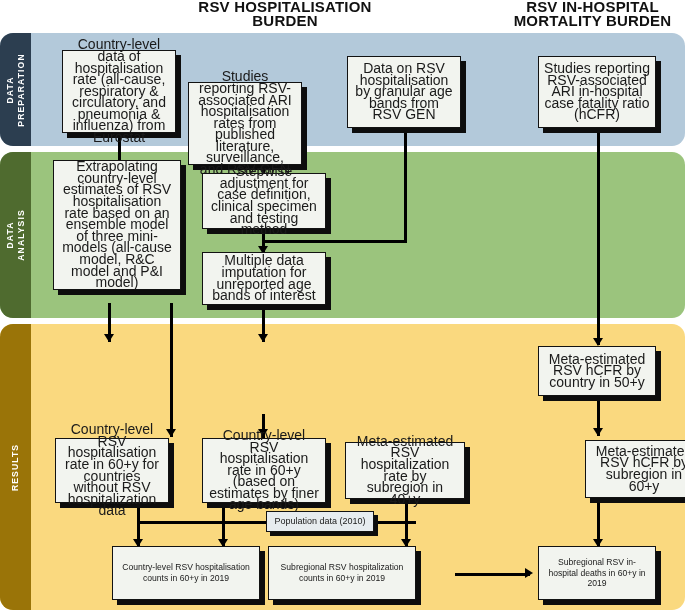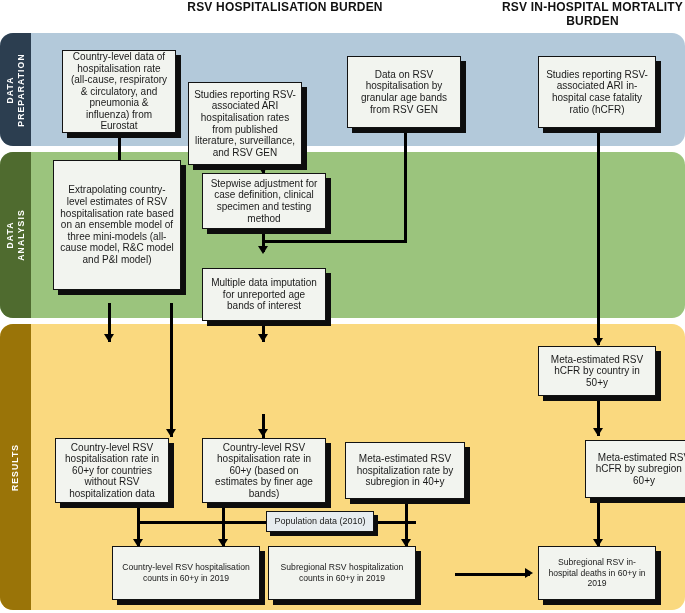--- a/index.html
+++ b/index.html
@@ -10,21 +10,21 @@
     position:relative;
     overflow:hidden;
   }
   #stage{position:absolute;left:0;top:0;width:685px;height:613px;}
 
   
   .col-title{
     position:absolute;
     text-align:center;
     font-weight:bold;
-    font-size:12px;
+    font-size:15px;
     letter-spacing:.2px;
     line-height:14px;
     color:#111111;
     text-transform:uppercase;
   }
 
   
   .band{
     position:absolute;
     border-radius:13px;
@@ -53,21 +53,21 @@
     position:absolute;
     background:#f2f4ef;
     border:1.6px solid #121212;
     box-shadow:5px 5px 0 0 #0d0d0d;
     box-sizing:border-box;
     display:flex;
     align-items:center;
     justify-content:center;
     text-align:center;
     padding:3px 5px;
-    font-size:10px;
+    font-size:14px;
     line-height:11.6px;
     color:#1a1a1a;
     z-index:5;
   }
   .node.small{font-size:8.6px;line-height:10.6px;}
   .node.pop{
     background:#e7ecef;
     box-shadow:4px 4px 0 0 #0d0d0d;
     font-size:9px;
     z-index:9;
@@ -173,21 +173,21 @@
   <div class="node" style="left:188px;top:50px;width:114px;height:83px;margin-top:32px;">Studies reporting RSV-associated ARI hospitalisation rates from published literature, surveillance, and RSV GEN</div>
 
   <div class="node" style="left:347px;top:56px;width:114px;height:72px;">Data on RSV hospitalisation by granular age bands from RSV GEN</div>
 
   <div class="node" style="left:538px;top:56px;width:118px;height:72px;">Studies reporting RSV-associated ARI in-hospital case fatality ratio (hCFR)</div>
 
   <div class="node" style="left:53px;top:160px;width:128px;height:130px;">Extrapolating country-level estimates of RSV hospitalisation rate based on an ensemble model of three mini-models (all-cause model, R&amp;C model and P&amp;I model)</div>
 
   <div class="node" style="left:202px;top:173px;width:124px;height:56px;">Stepwise adjustment for case definition, clinical specimen and testing method</div>
 
-  <div class="node" style="left:202px;top:252px;width:124px;height:53px;margin-top:16px;">Multiple data imputation for unreported age bands of interest</div>
+  <div class="node" style="left:202px;top:252px;width:124px;height:53px;">Multiple data imputation for unreported age bands of interest</div>
 
 
 
   <div class="node" style="left:538px;top:346px;width:118px;height:50px;">Meta-estimated RSV hCFR by country in 50+y</div>
 
   <div class="node" style="left:55px;top:438px;width:114px;height:65px;">Country-level RSV hospitalisation rate in 60+y for countries without RSV hospitalization data</div>
 
   <div class="node" style="left:202px;top:438px;width:124px;height:65px;">Country-level RSV hospitalisation rate in 60+y (based on estimates by finer age bands)</div>
 
   <div class="node" style="left:345px;top:442px;width:120px;height:57px;">Meta-estimated RSV hospitalization rate by subregion in 40+y</div>

